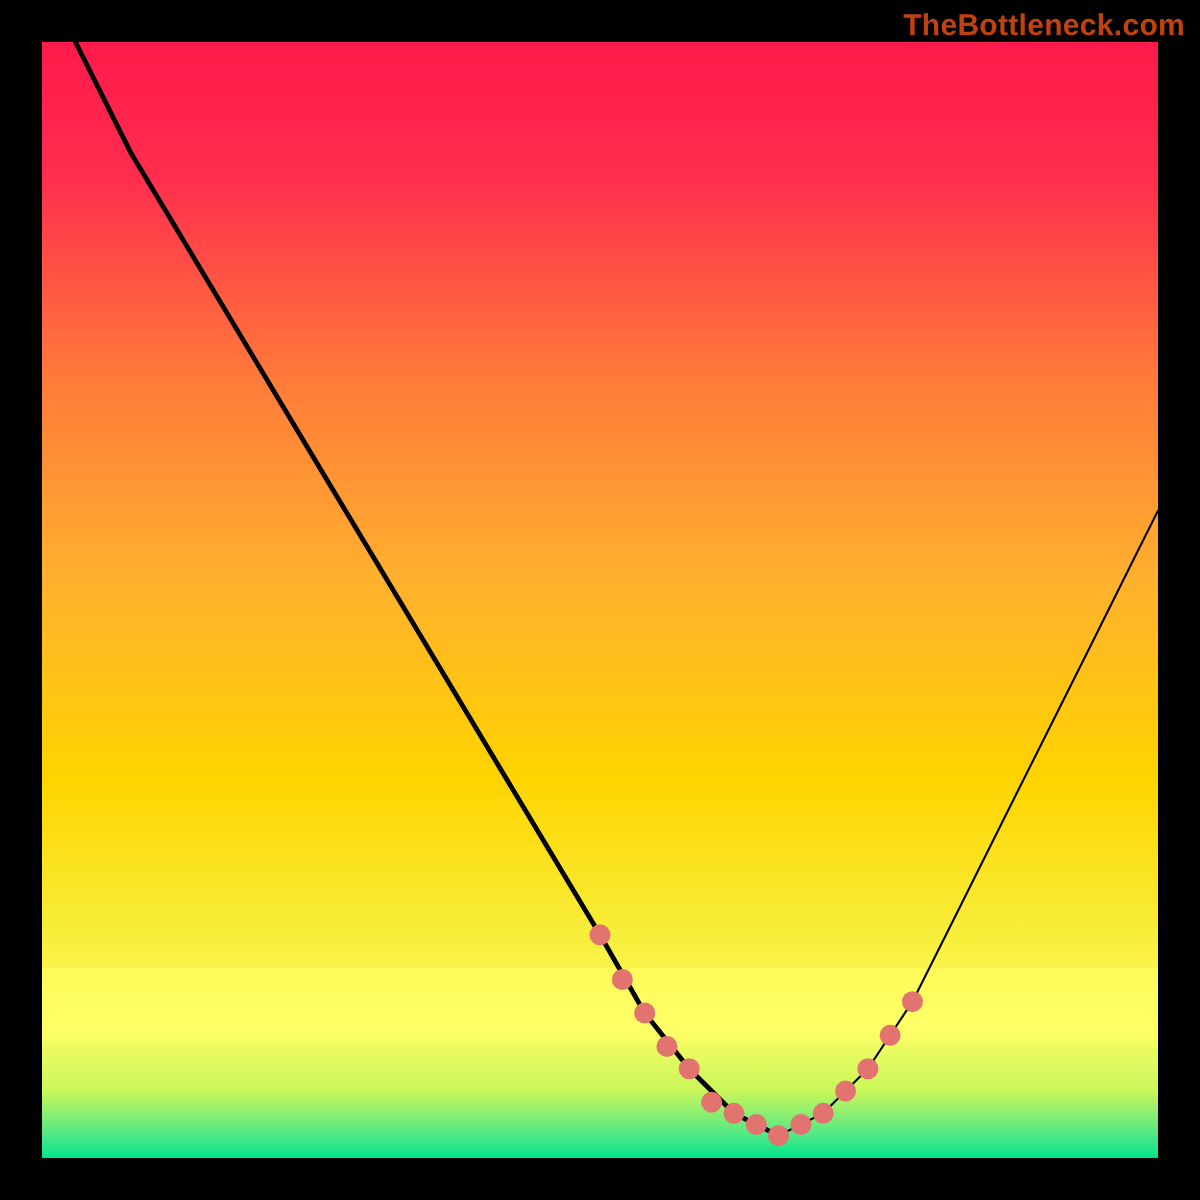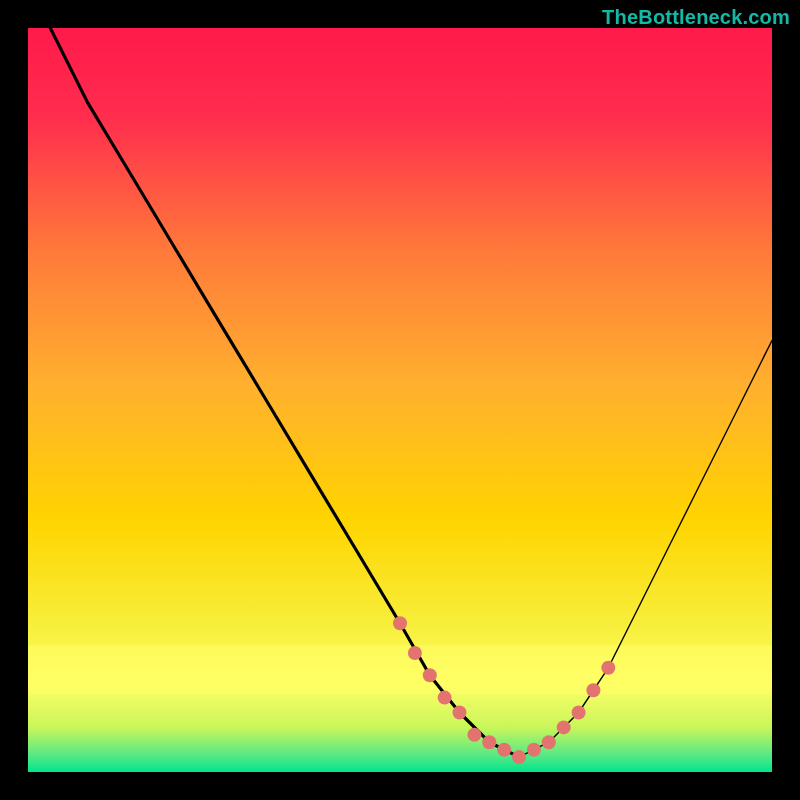--- a/index.html
+++ b/index.html
@@ -21,21 +21,21 @@
     left: 28px;
     top: 28px;
     width: 744px;
     height: 744px;
     overflow: hidden;
   }
   .watermark {
     position: absolute;
     top: 6px;
     right: 10px;
-    color: #14b8a6;
+    color: #c2410c;
     font-size: 20px;
     font-weight: 600;
     letter-spacing: 0.2px;
     z-index: 5;
   }
   svg {
     display: block;
   }
 </style>
 </head>

